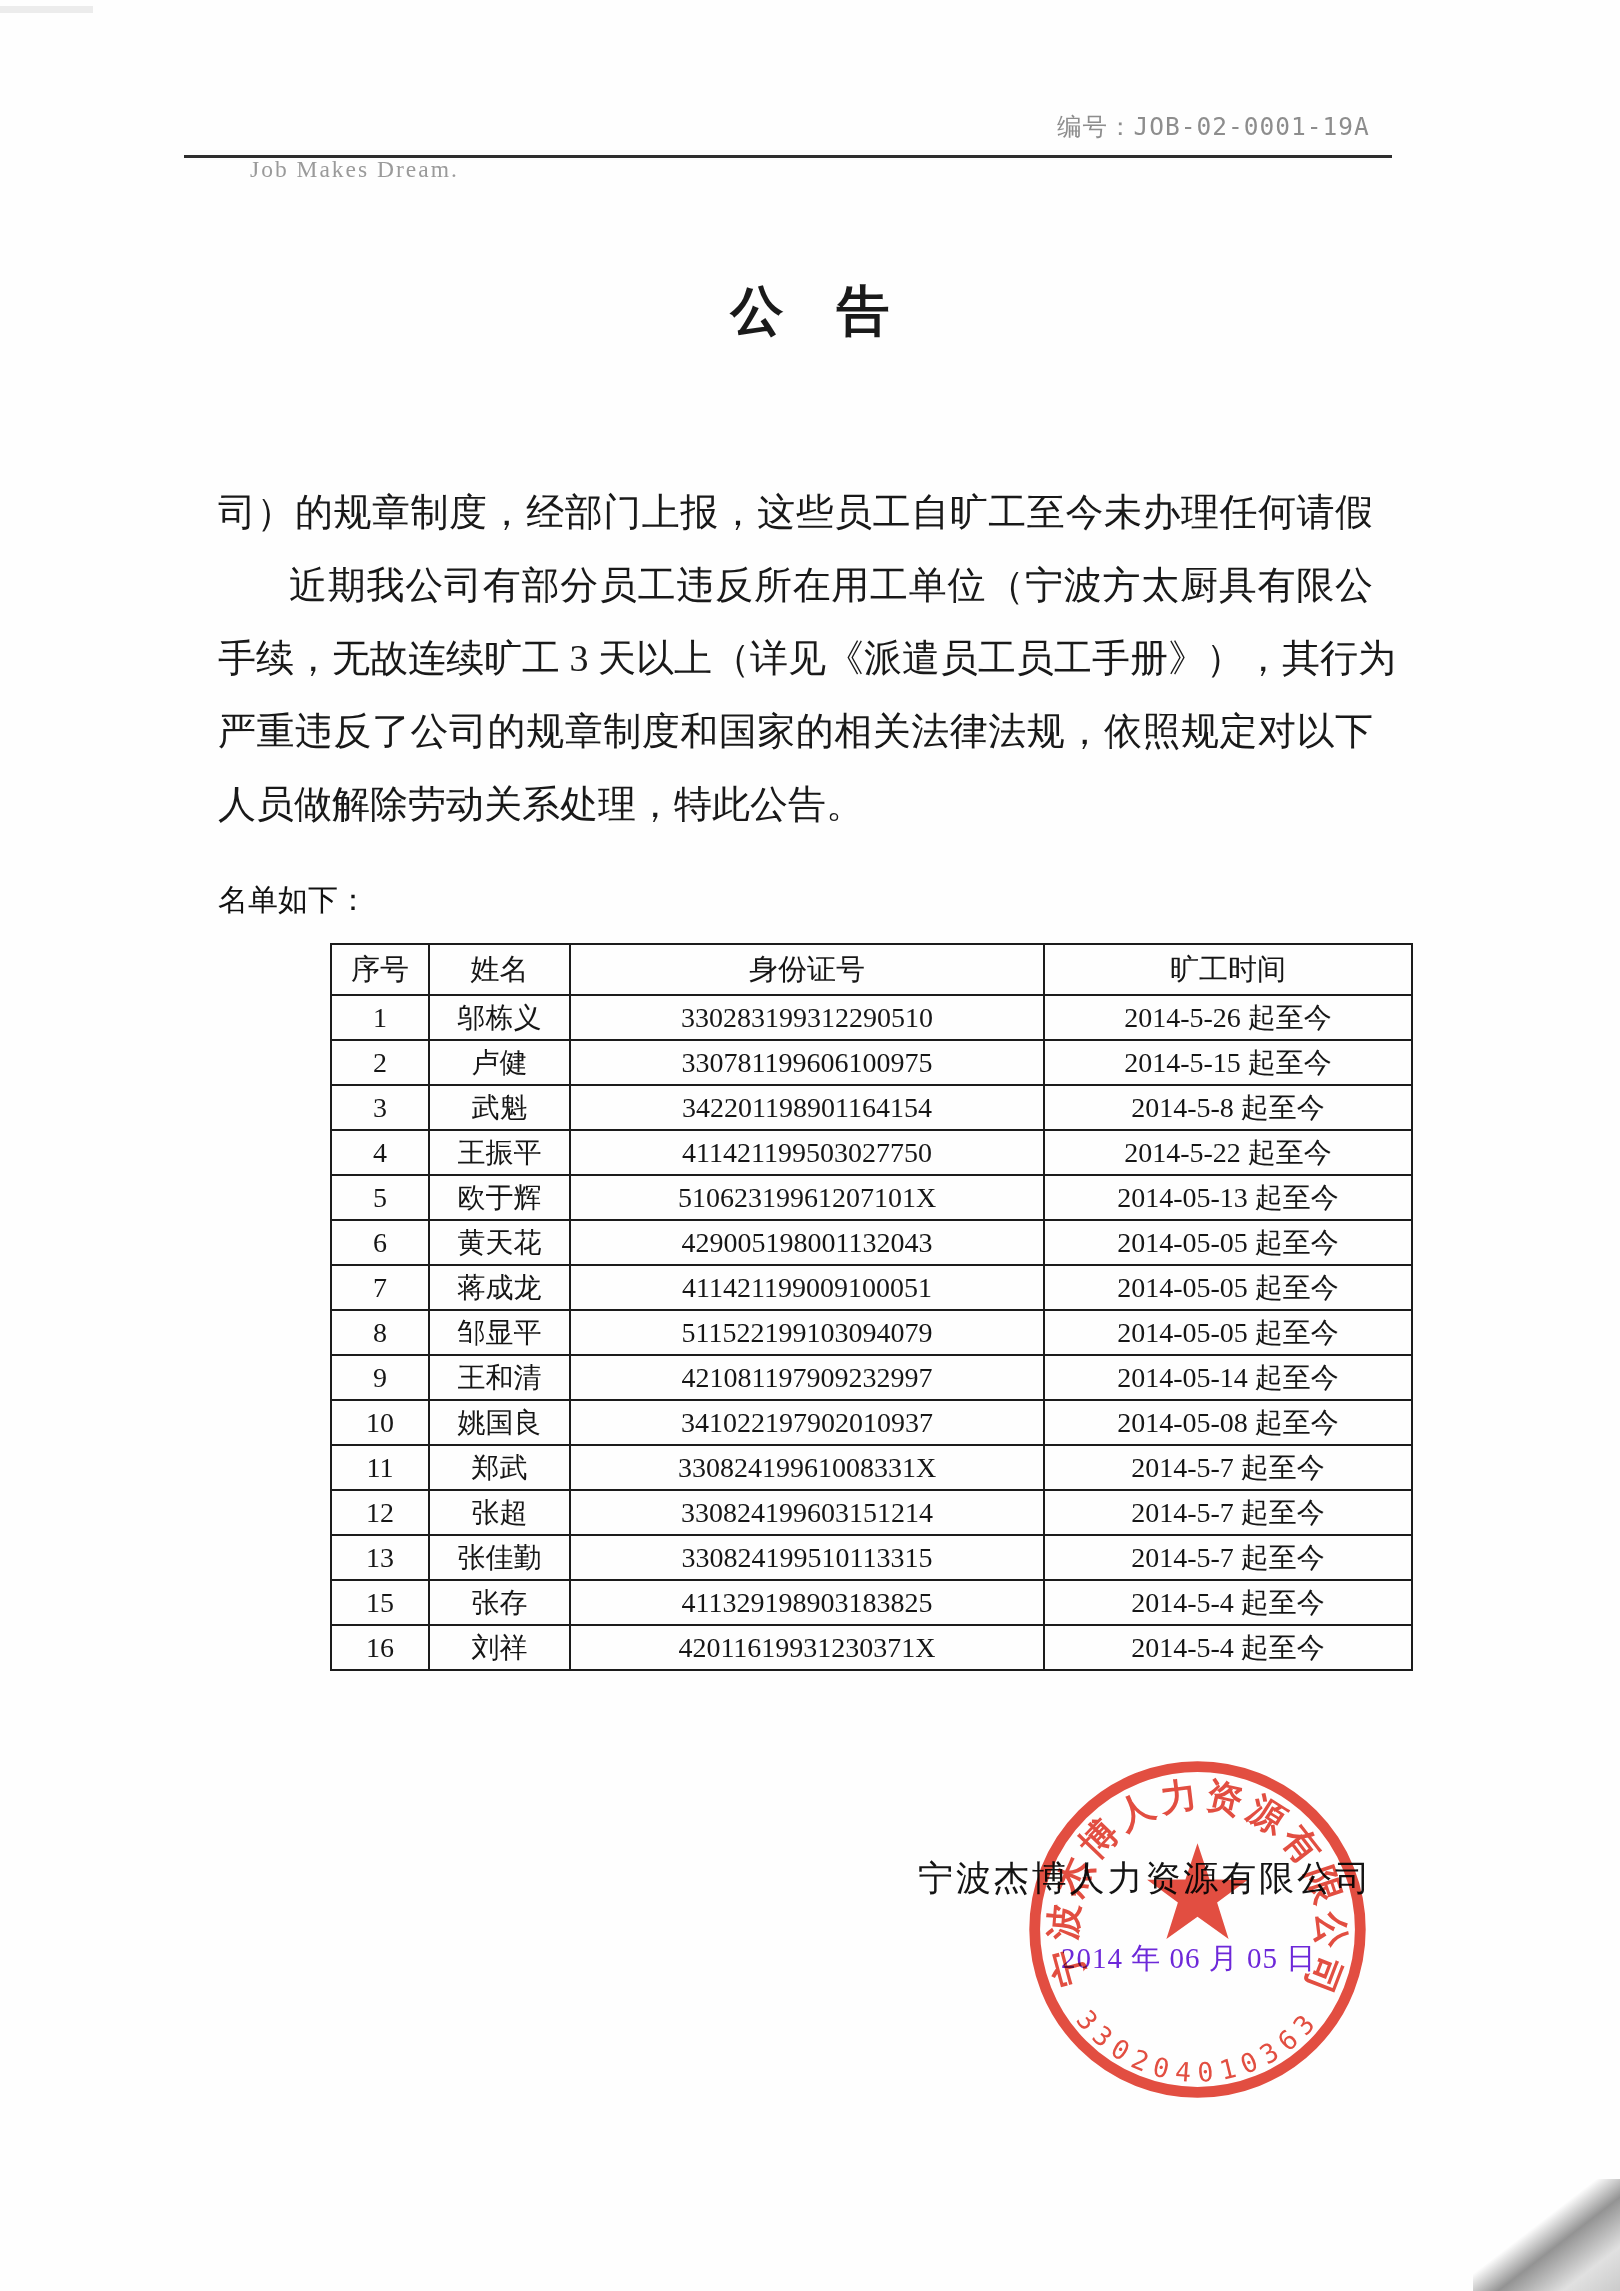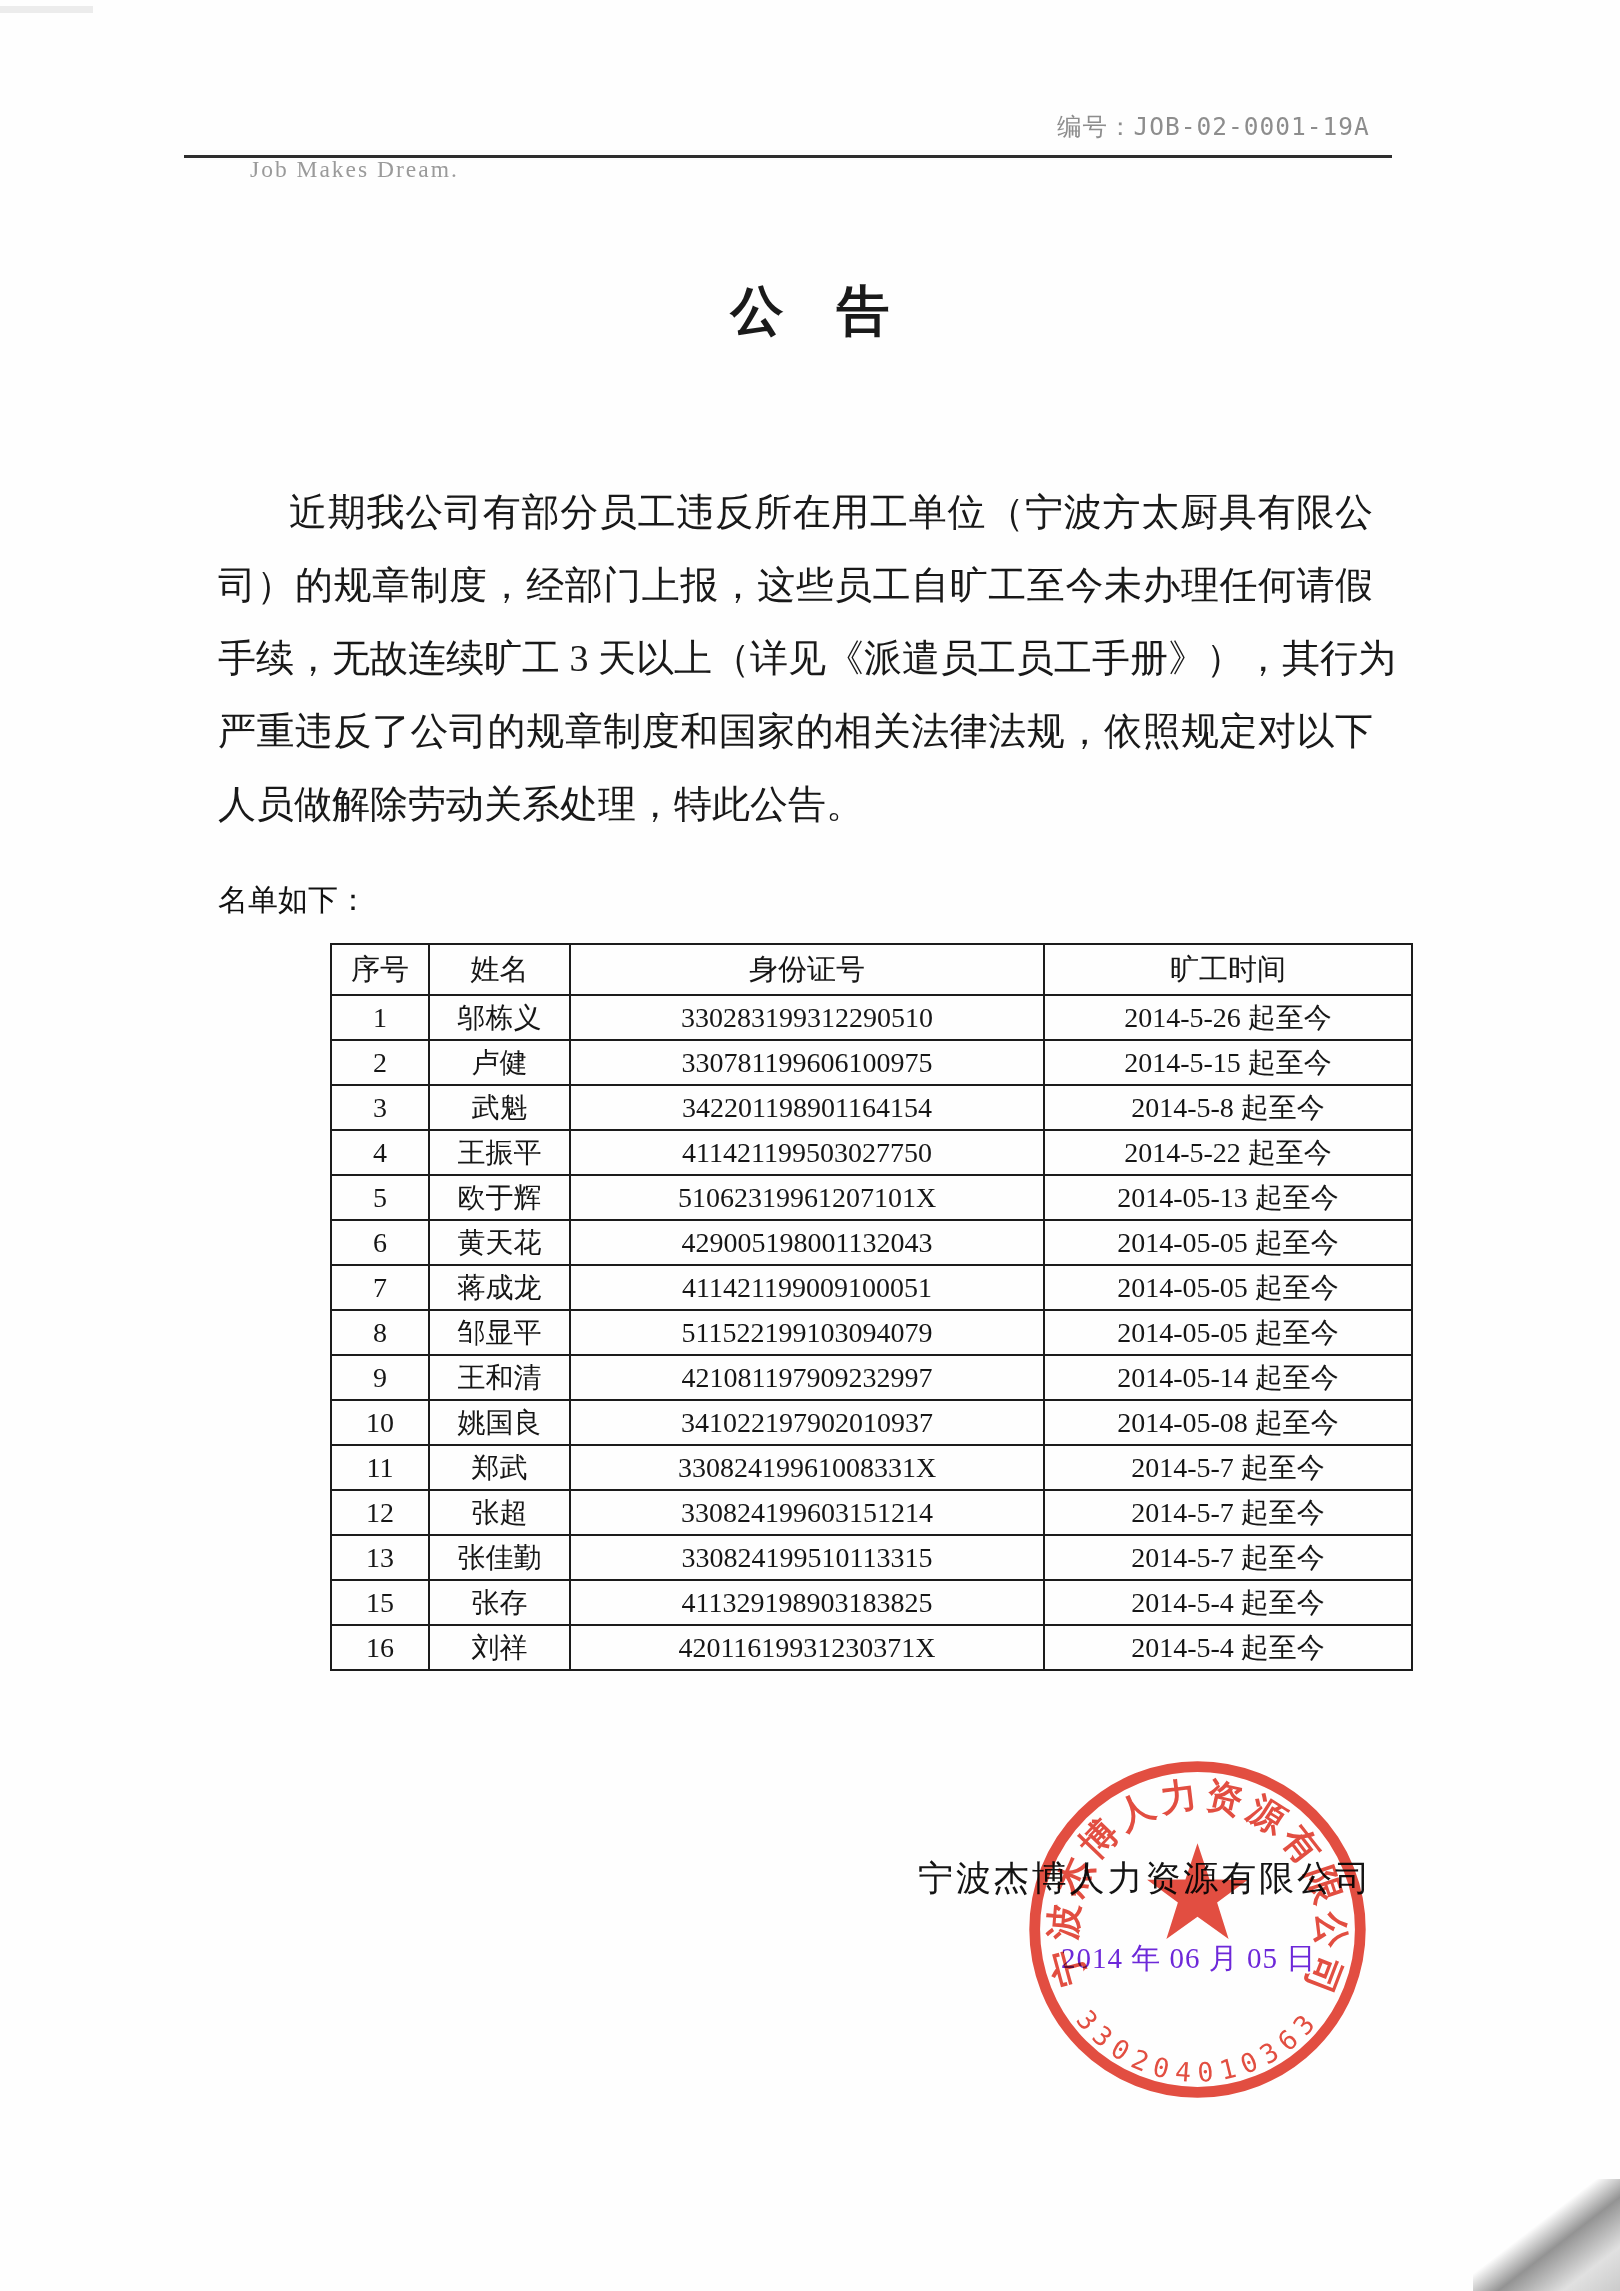--- a/index.html
+++ b/index.html
@@ -97,22 +97,22 @@
 
 <div class="page">
 
   <div class="slogan">Job Makes Dream.</div>
   <div class="doc-no">编号：JOB-02-0001-19A</div>
   <div class="rule"></div>
 
   <div class="title">公　告</div>
 
   <div class="body-par">
+    <div class="line">司）的规章制度，经部门上报，这些员工自旷工至今未办理任何请假</div>
     <div class="line first">近期我公司有部分员工违反所在用工单位（宁波方太厨具有限公</div>
-    <div class="line">司）的规章制度，经部门上报，这些员工自旷工至今未办理任何请假</div>
     <div class="line">手续，无故连续旷工 3 天以上（详见《派遣员工员工手册》），其行为</div>
     <div class="line">严重违反了公司的规章制度和国家的相关法律法规，依照规定对以下</div>
     <div class="line last">人员做解除劳动关系处理，特此公告。</div>
   </div>
 
   <div class="list-label">名单如下：</div>
 
   <table class="roster">
     <colgroup>
       <col style="width:98px">

